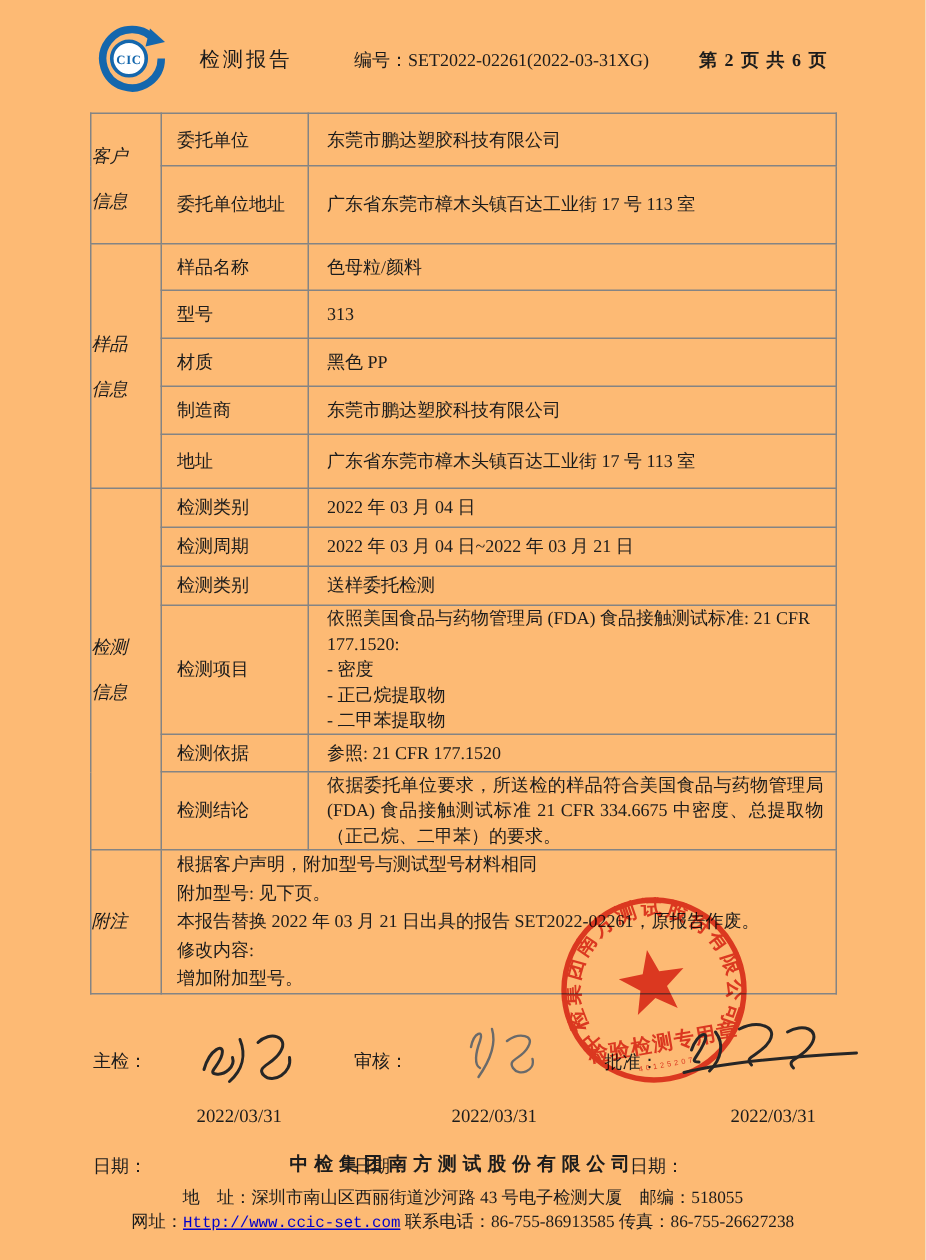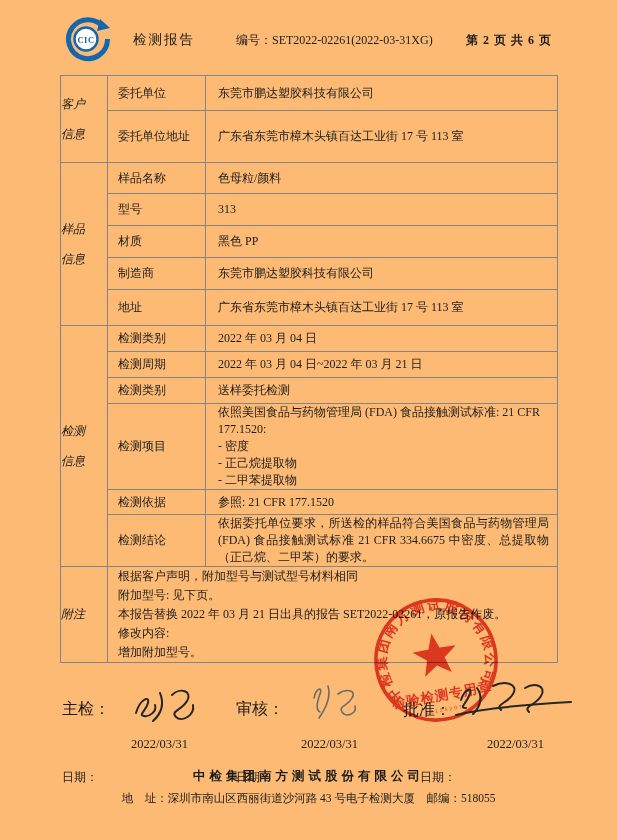--- a/index.html
+++ b/index.html
@@ -17,21 +17,21 @@
   .hdr-page { position:absolute; left:466px; top:32px; font-size:12px; font-weight:bold; letter-spacing:1px; }
   
   table.report { position:absolute; left:60px; top:75px; width:497px;
     border-collapse:collapse; table-layout:fixed; font-size:12px; }
   table.report td { border:1px solid #848484; vertical-align:middle; }
   .group-cell { text-align:left; white-space:pre-line; line-height:30px;font-style:italic; }
   .label-cell { padding-left:10px; }
   .value-cell { padding-left:12px; padding-right:8px; white-space:pre-line; line-height:17px; }
   .justify { text-align:justify; }
   
-  .sig-label { position:absolute; font-size:16px; }
+  .sig-label { position:absolute; font-size:12px; }
   .sig-ink { position:absolute; }
   .sig-ink path { fill:none; stroke:#262626; stroke-width:2; stroke-linecap:round; stroke-linejoin:round; }
   .sig-ink.light path { stroke:#6a6a6a; stroke-width:1.6; }
   .date-label { position:absolute; font-size:12px;margin-top:32px; }
   .date-value { position:absolute; font-size:12.5px; }
   
   .stamp { position:absolute; left:366px; top:590px; width:140px; height:140px;
     transform:rotate(-10deg); opacity:.88; mix-blend-mode:multiply; z-index:5; pointer-events:none; }
   
   .ft-company { position:absolute; left:0; width:617px; top:768px; text-align:center;
@@ -177,14 +177,15 @@
     <text font-size="14" font-weight="bold" fill="#d9342b" letter-spacing="2" font-family="Liberation Sans, sans-serif">
       <textPath href="#arcTop" startOffset="50%" text-anchor="middle">中检集团南方测试股份有限公司</textPath>
     </text>
     <polygon fill="#d9342b" points="70,43 75.6,58.3 91.9,58.9 79,68.9 83.5,84.6 70,75.5 56.5,84.6 61,68.9 48.1,58.9 64.4,58.3"></polygon>
     <text x="70" y="110" text-anchor="middle" font-size="13.5" font-weight="bold" fill="#d9342b" letter-spacing="1" font-family="Liberation Sans, sans-serif">检验检测专用章</text>
     <text x="70" y="122" text-anchor="middle" font-size="5" fill="#d9342b" letter-spacing="2" font-family="Liberation Sans, sans-serif">40125207</text>
   </svg>
 
   <div class="ft-company">中检集团南方测试股份有限公司</div>
   <div class="ft-line1">地　址：深圳市南山区西丽街道沙河路 43 号电子检测大厦　邮编：518055</div>
+  <div class="ft-line2"><span>网址：</span><a href="#">Http://www.ccic-set.com</a><span> 联系电话：86-755-86913585 传真：86-755-26627238</span></div>
 
 </div>
 
 </body></html>

